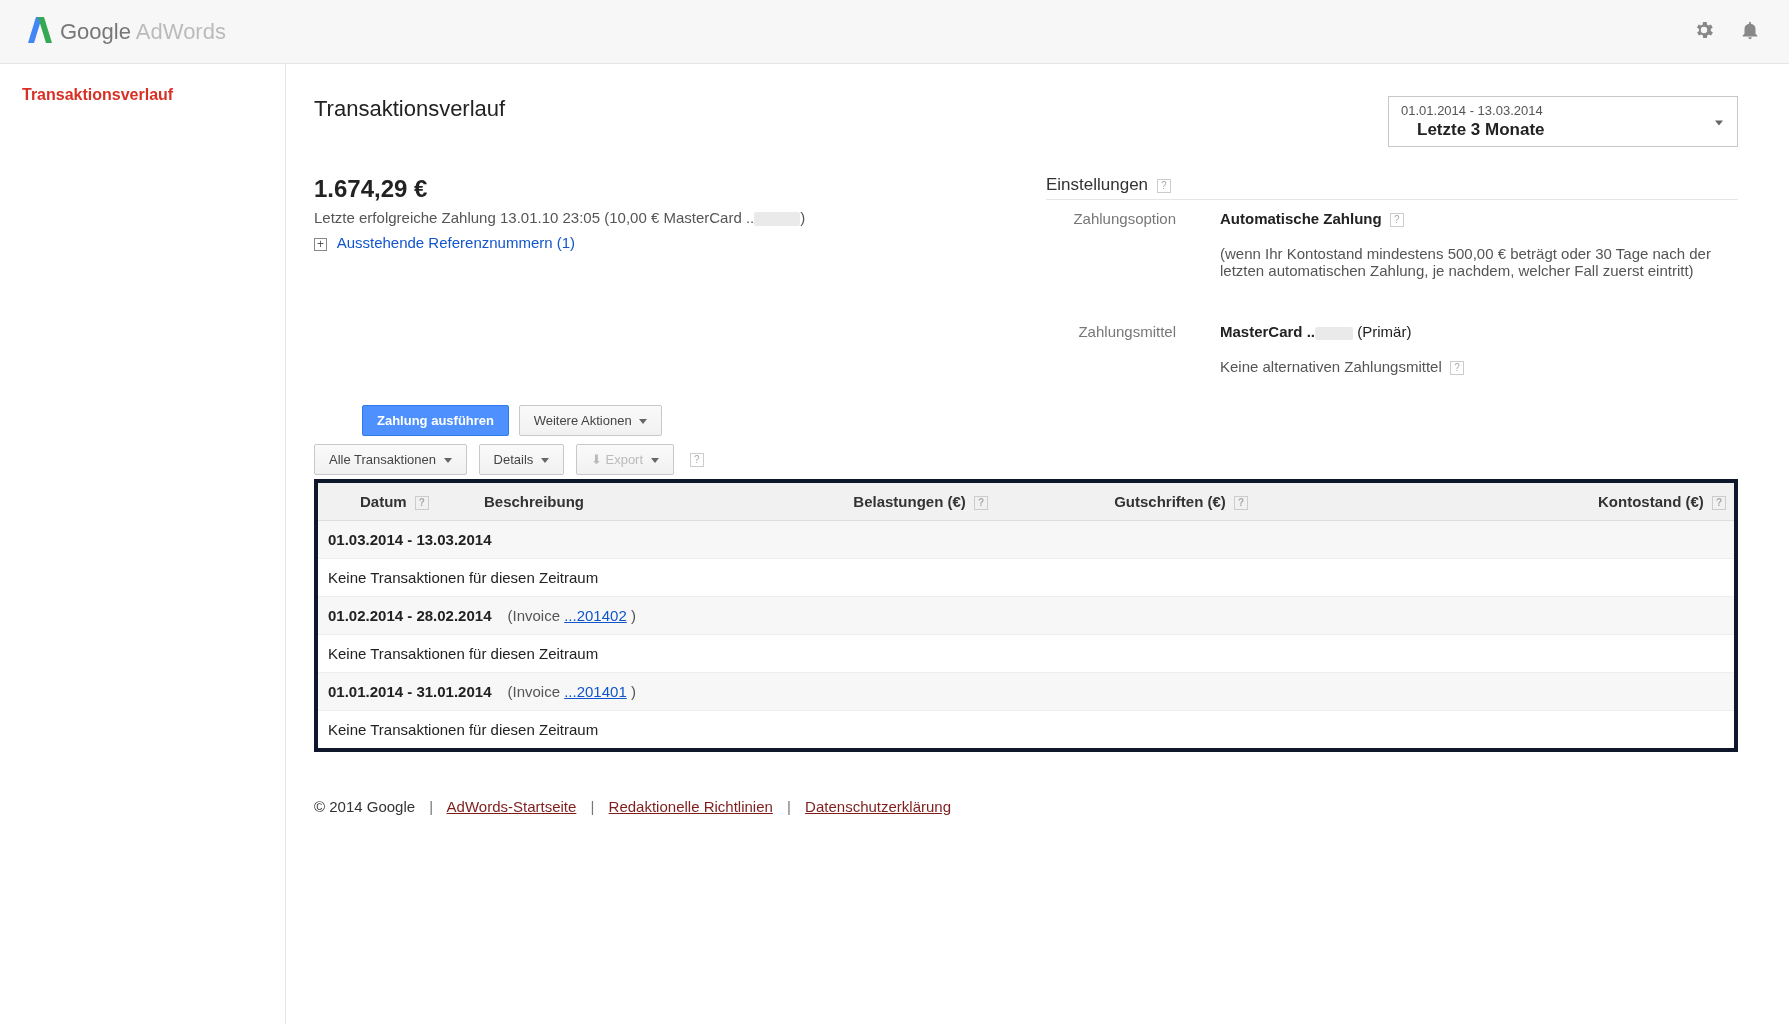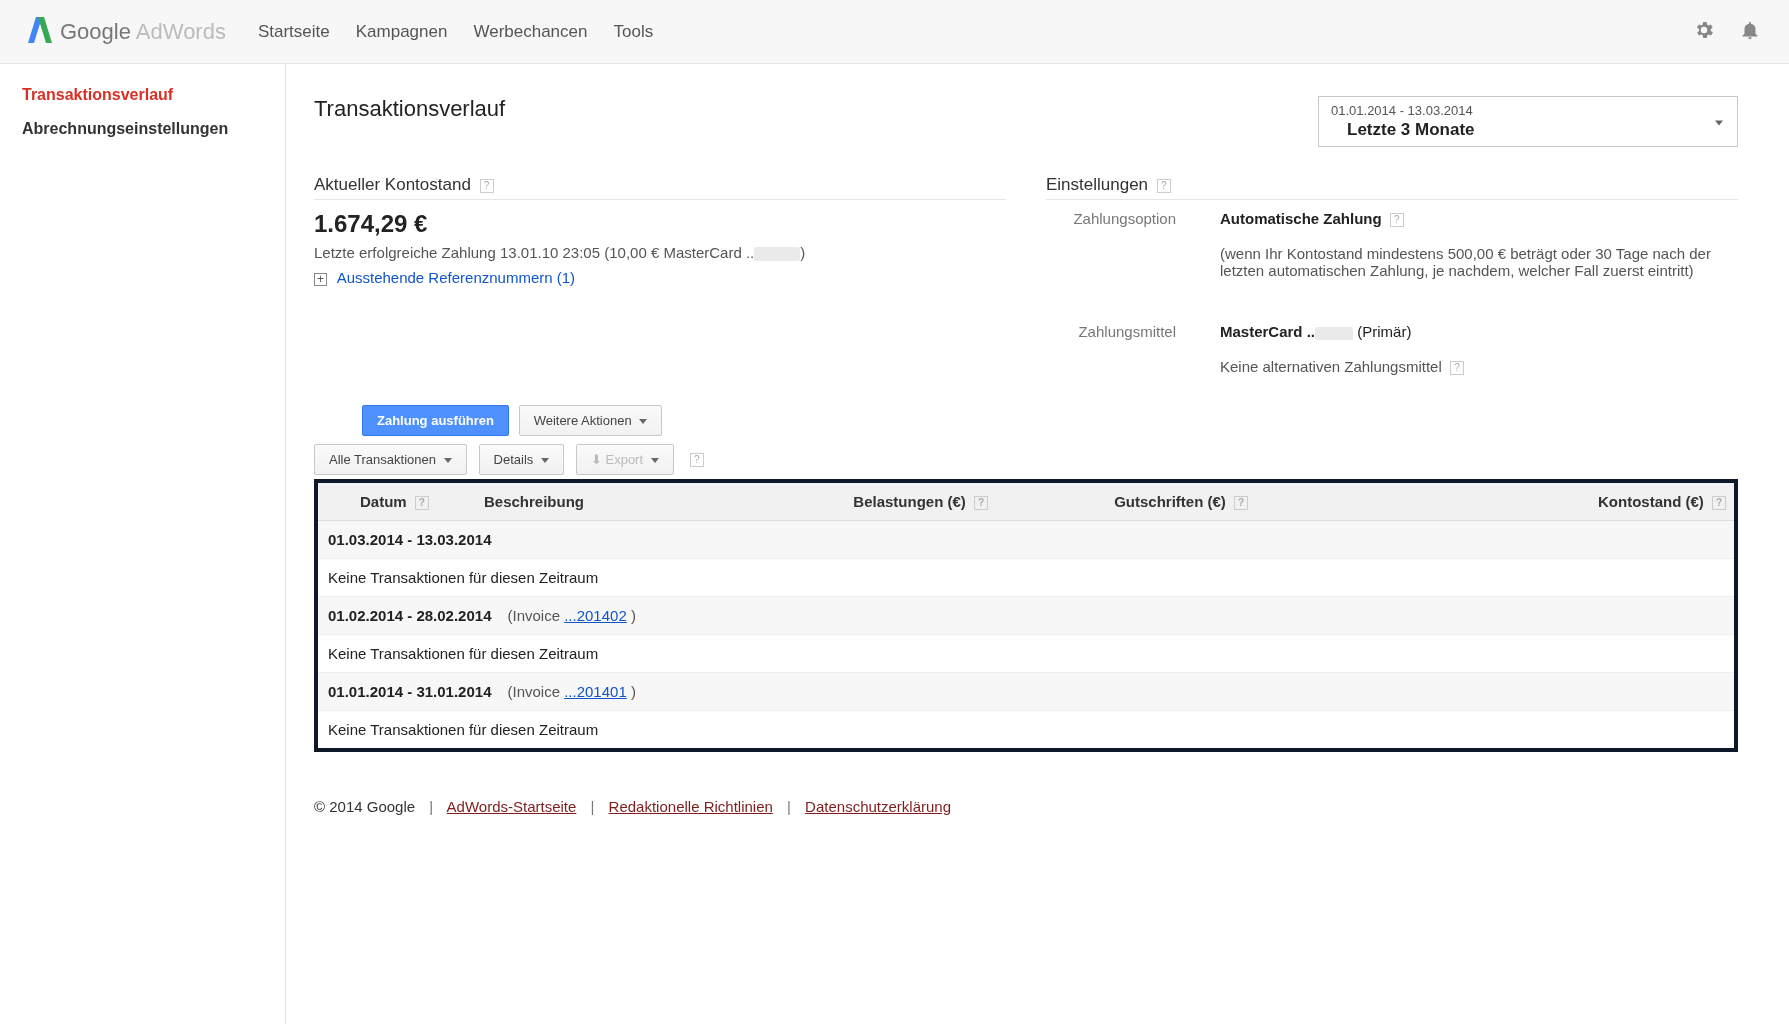--- a/index.html
+++ b/index.html
@@ -28,21 +28,21 @@
 }
 .sidebar-item { padding: 8px 22px; font-size: 16px; font-weight: bold; color: #333; cursor: pointer; }
 .sidebar-item.active { color: #d93025; }
 
 .main { flex: 1; padding: 32px 28px 40px 28px; max-width: 1480px; }
 
 .page-head { display: flex; justify-content: space-between; align-items: flex-start; margin-bottom: 28px; }
 .page-title { font-size: 22px; font-weight: normal; color: #222; }
 
 .date-picker {
-  width: 420px; border: 1px solid #c8c8c8; padding: 6px 12px; position: relative;
+  width: 350px; border: 1px solid #c8c8c8; padding: 6px 12px; position: relative;
   background: #fff;
 }
 .date-picker .range { font-size: 13px; color: #555; }
 .date-picker .label { font-size: 17px; font-weight: bold; margin-top: 2px; margin-left: 16px; }
 .date-picker .caret { position: absolute; right: 14px; top: 50%; transform: translateY(-50%); }
 
 
 .info-cols { display: flex; gap: 40px; margin-bottom: 30px; }
 .info-col { flex: 1; }
 .section-heading {
@@ -111,63 +111,52 @@
     <span class="logo-mark">
       <svg width="24" height="30" viewBox="0 0 24 30">
         <polygon points="8,2 14,2 6,28 0,28" fill="#4285f4"></polygon>
         <polygon points="10,2 16,2 24,28 18,28" fill="#34a853"></polygon>
       </svg>
     </span>
     <span class="logo-text">
       <span class="g">Google</span><span class="aw"> AdWords</span>
     </span>
   </div>
-  <div class="nav">
-    <a href="#">Startseite</a>
-    <a href="#">Kampagnen</a>
-    <a href="#">Werbechancen</a>
-    <a href="#">Tools</a>
-  </div>
   <div class="topbar-right">
     <span>
       <svg width="22" height="22" viewBox="0 0 24 24" fill="#888">
           <path d="M19.4 13a7.5 7.5 0 000-2l2.1-1.6-2-3.4-2.5 1a7.4 7.4 0 00-1.7-1l-.4-2.6h-4l-.4 2.6a7.4 7.4 0 00-1.7 1l-2.5-1-2 3.4L6.6 11a7.5 7.5 0 000 2l-2.1 1.6 2 3.4 2.5-1a7.4 7.4 0 001.7 1l.4 2.6h4l.4-2.6a7.4 7.4 0 001.7-1l2.5 1 2-3.4zM12 15.5A3.5 3.5 0 1115.5 12 3.5 3.5 0 0112 15.5z"></path>
         </svg>
     </span>
     <span>
       <svg width="22" height="22" viewBox="0 0 24 24" fill="#888">
           <path d="M12 22a2 2 0 002-2h-4a2 2 0 002 2zm6-6V11a6 6 0 00-5-5.9V4a1 1 0 10-2 0v1.1A6 6 0 006 11v5l-2 2v1h16v-1z"></path>
         </svg>
     </span>
   </div>
 </div>
 
 <div class="layout">
   <div class="sidebar">
     <div class="sidebar-item active">Transaktionsverlauf</div>
-    <div class="sidebar-item">Abrechnungseinstellungen</div>
   </div>
 
   <div class="main">
     <div class="page-head">
       <h1 class="page-title">Transaktionsverlauf</h1>
       <div class="date-picker">
         <div class="range">01.01.2014 - 13.03.2014</div>
         <div class="label">Letzte 3 Monate</div>
         <span class="caret"><span class="caret-down"></span></span>
       </div>
     </div>
 
     <div class="info-cols">
 
       <div class="info-col">
-        <div class="section-heading">
-          <span>Aktueller Kontostand</span>
-          <span class="help-badge">?</span>
-        </div>
         <div class="balance-amount">1.674,29 €</div>
         <div class="last-payment">
           <span>Letzte erfolgreiche Zahlung 13.01.10 23:05 (10,00 € MasterCard ..</span><span class="mask"></span><span>)</span>
         </div>
         <div>
           <span class="plus-box">+</span>
           <a href="#" class="pending-refs">Ausstehende Referenznummern (1)</a>
         </div>
       </div>
 

